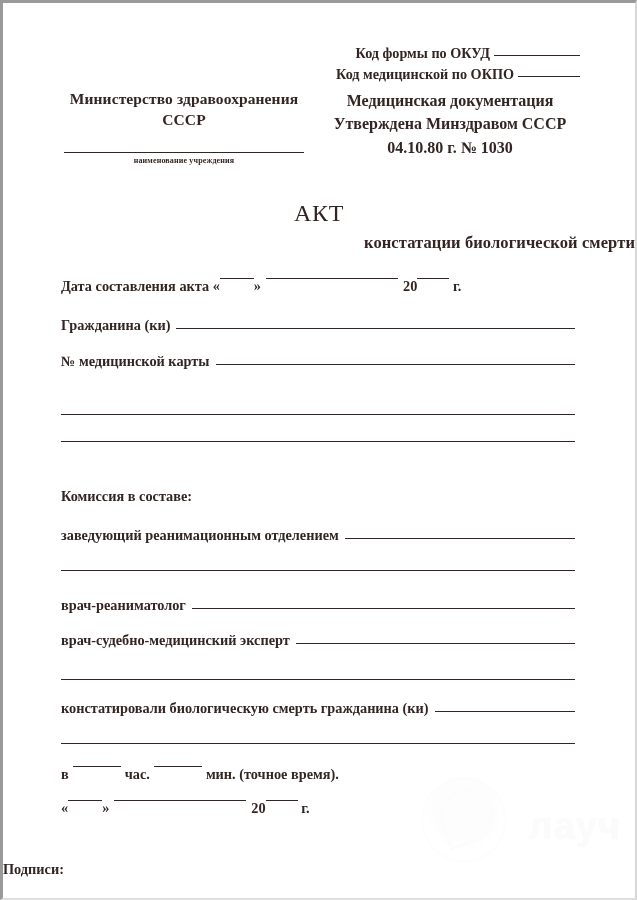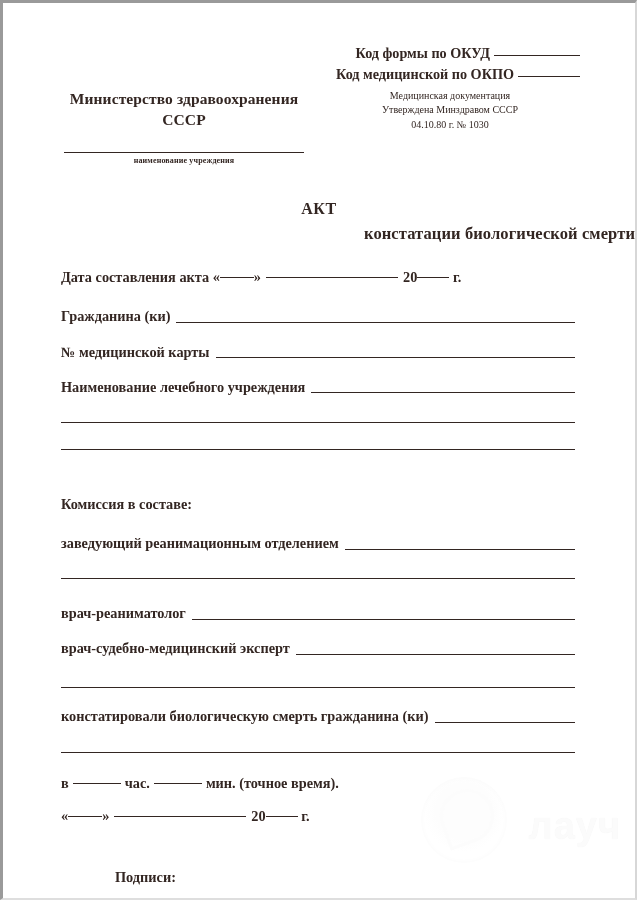--- a/index.html
+++ b/index.html
@@ -131,36 +131,36 @@
     display: inline-block;
     border-bottom: 1.6px solid #332622;
     vertical-align: 2px;
     margin-left: 4px;
   }
   .fill-okud { width: 86px; }
   .fill-okpo { width: 62px; }
 
   .doc-meta {
     margin-top: 3px;
-    font-size: 10px;
-    font-weight: normal;
+    font-size: 16px;
+    font-weight: bold;
     line-height: 1.48;
     text-align: center;
   }
 
   
   .doc-title {
     position: relative;
     z-index: 2;
     text-align: center;
     margin-top: 35px;
   }
   .title-main {
-    font-size: 16px;
-    font-weight: bold;
+    font-size: 24px;
+    font-weight: normal;
     letter-spacing: 0.6px;
   }
   .title-sub {
     margin-top: 6px;
     font-size: 16.5px;
     font-weight: bold;
     letter-spacing: 0.1px;
     text-align: right;
   }
 
@@ -170,21 +170,21 @@
     z-index: 2;
     padding: 0 60px 0 58px;
     margin-top: 25px;
   }
   .field-row {
     font-size: 14.3px;
     font-weight: bold;
     line-height: 1.2;
     white-space: nowrap;
     display: flex;
-    align-items: center;
+    align-items: flex-start;
   }
   .field-label {
     flex: 0 0 auto;
   }
   .field-line {
     flex: 1 1 auto;
     border-bottom: 1.7px solid #332622;
     margin-left: 6px;
     height: 11px;
   }
@@ -207,21 +207,20 @@
   .sp-20 { height: 20px; }
   .sp-22 { height: 22px; }
   .sp-26 { height: 26px; }
   .sp-30 { height: 30px; }
   .sp-46 { height: 46px; }
 
   .signatures {
     position: relative;
     z-index: 2;
     margin-top: 44px;
-    padding-left: 112px;
     font-size: 14.3px;
     font-weight: bold;
   }
 </style>
 </head>
 <body>
 
 <div class="page-frame">
   <div class="sheet">
 
@@ -275,24 +274,20 @@
 
       <div class="sp-18"></div>
 
       <div class="field-row">
         <span class="field-label">№ медицинской карты</span>
         <span class="field-line"></span>
       </div>
 
       <div class="sp-18"></div>
 
-      <div class="field-row">
-        <span class="field-label">Наименование лечебного учреждения</span>
-        <span class="field-line"></span>
-      </div>
 
       <div class="sp-26"></div>
       <div class="rule-row"></div>
       <div class="sp-26"></div>
       <div class="rule-row"></div>
 
       <div class="sp-46"></div>
 
       <div class="field-row">
         <span class="field-label">Комиссия в составе:</span>

